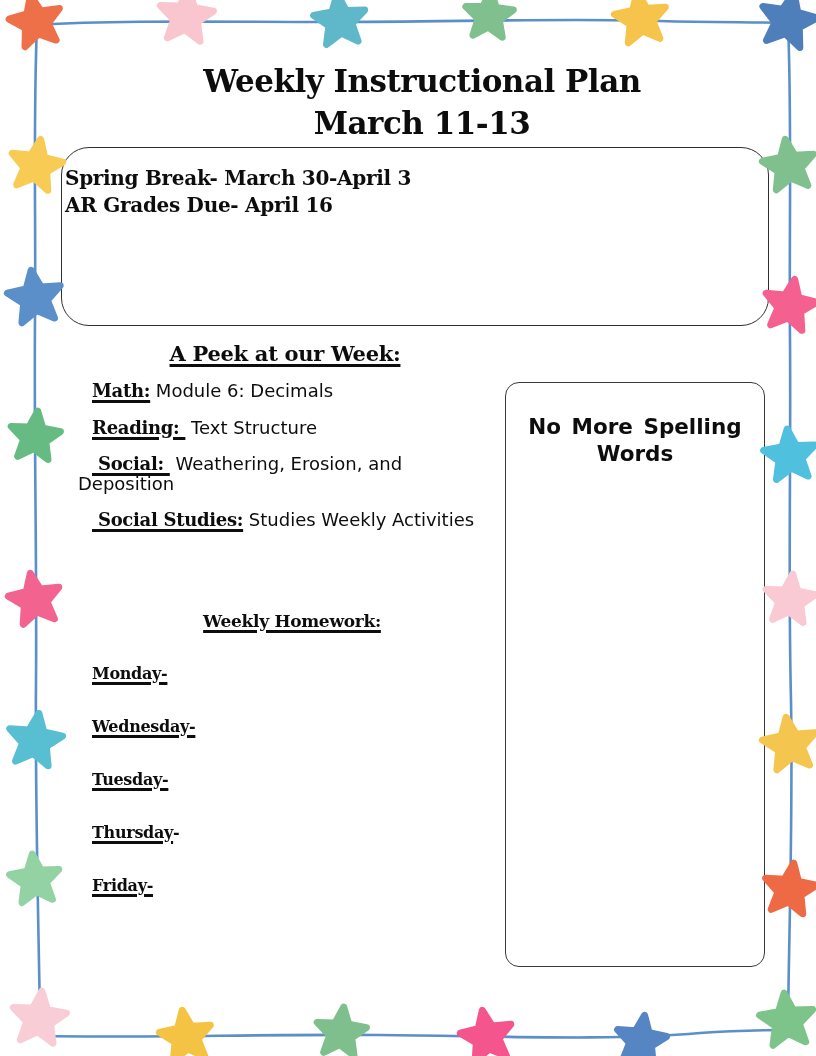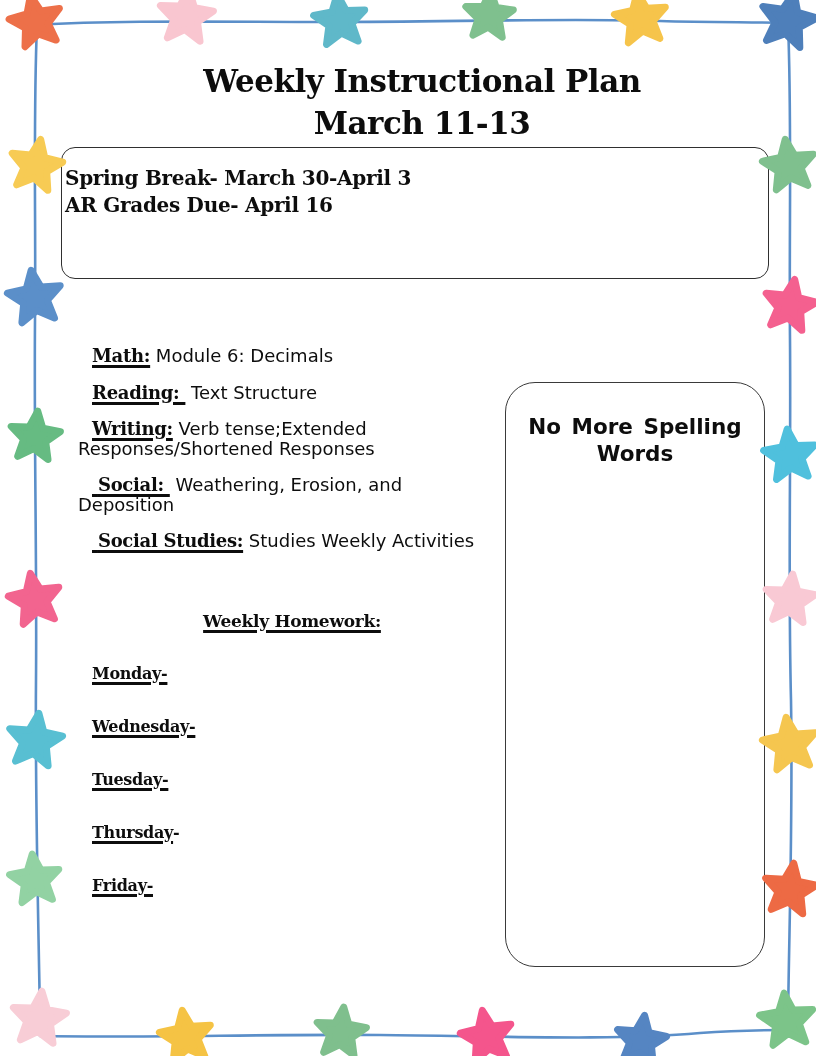--- a/index.html
+++ b/index.html
@@ -12,35 +12,35 @@
   .u{text-decoration:underline;text-decoration-thickness:2.5px;text-underline-offset:2.5px;}
   span{white-space:pre-wrap;}
 
   #border-svg{position:absolute;left:0;top:0;width:816px;height:1056px;z-index:5;pointer-events:none;}
 
   .title{
     position:absolute;left:0;top:60px;width:100%;text-align:center;z-index:2;
     font-size:31px;line-height:42px;letter-spacing:-0.5px;
   }
   .announce{
-    position:absolute;left:61px;top:147px;width:708px;height:132px;z-index:2;
-    box-sizing:border-box;border:1.6px solid #2f2f2f;border-radius:14px;
+    position:absolute;left:61px;top:147px;width:708px;height:179px;z-index:2;
+    box-sizing:border-box;border:1.6px solid #2f2f2f;border-radius:28px;
     padding:17px 10px 0 3px;font-size:20px;line-height:27px;
   }
   .peek{position:absolute;left:78px;top:342px;width:400px;z-index:2;}
   .section-heading{font-size:21px;line-height:23px;text-align:center;margin:0 0 16px 0;}
   .subject{margin:4px 0 17px 0;font-size:18px;line-height:19.5px;}
   .homework-heading{position:absolute;left:78px;top:610px;width:400px;z-index:2;
     text-align:center;font-size:17px;line-height:23px;margin:0;}
   .days{position:absolute;left:78px;top:664px;width:400px;z-index:2;}
   .day{margin:0 0 33px 0;font-size:16px;line-height:20px;}
 
   .spelling{
     position:absolute;left:505px;top:382px;width:260px;height:585px;z-index:2;
-    box-sizing:border-box;border:1.6px solid #3a3a3a;border-radius:30px;
+    box-sizing:border-box;border:1.6px solid #3a3a3a;border-radius:14px;
     padding:30px 20px 0 20px;
   }
   .spelling-heading{
     font-weight:700;font-size:21.5px;line-height:27px;text-align:center;
     word-spacing:3px;margin:0 auto;max-width:215px;
   }
 </style>
 </head>
 <body>
 
@@ -85,26 +85,26 @@
     <div>Weekly Instructional Plan</div>
     <div>March 11-13</div>
   </div>
 
   <div class="announce slab">
     <div>Spring Break- March 30-April 3</div>
     <div>AR Grades Due- April 16</div>
   </div>
 
   <div class="peek">
+    <p class="section-heading slab u">A Peek at our Week:</p>
 
     <p class="subject"><span class="slab u">Math:</span><span class="comic"> Module 6: Decimals</span></p>
 
     <p class="subject"><span class="slab u">Reading: </span><span class="comic"> Text Structure</span></p>
 
-    <p class="subject"><span class="slab u">Writing:</span><span class="comic"> Verb tense;Extended Responses/Shortened Responses</span></p>
 
     <p class="subject"><span class="slab u"> Social: </span><span class="comic"> Weathering, Erosion, and Deposition</span></p>
 
     <p class="subject"><span class="slab u"> Social Studies:</span><span class="comic"> Studies Weekly Activities</span></p>
   </div>
 
   <p class="homework-heading slab u">Weekly Homework:</p>
 
   <div class="days">
     <p class="day slab"><span class="u">Monday-</span><span></span></p>

